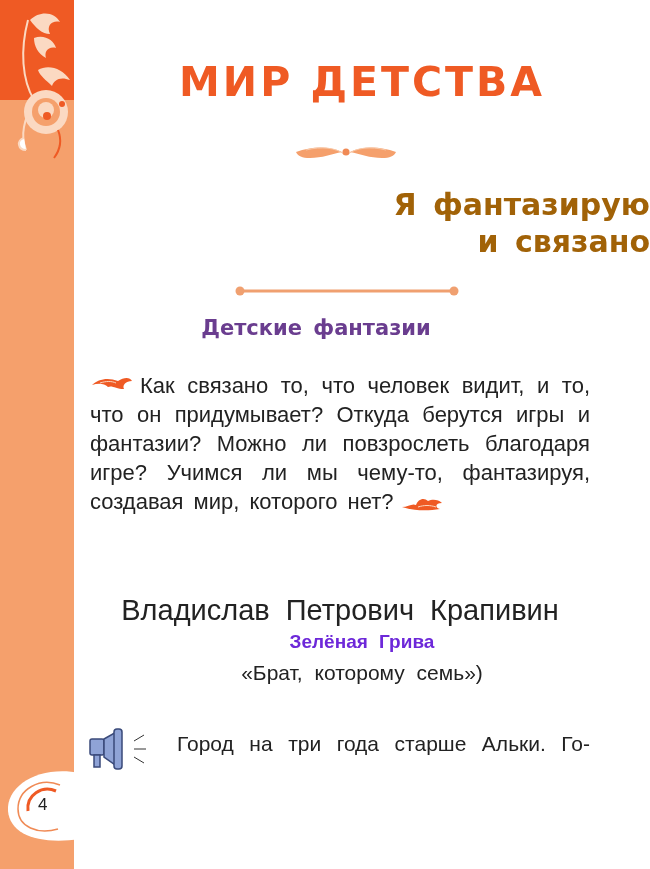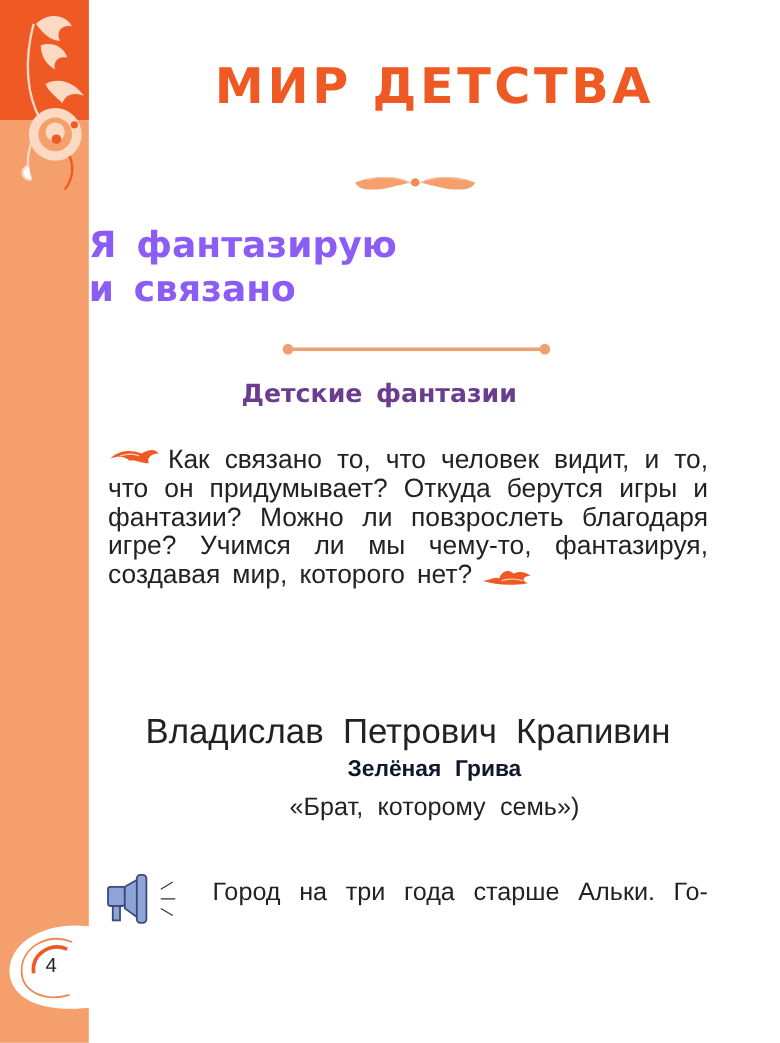--- a/index.html
+++ b/index.html
@@ -15,50 +15,50 @@
     position: absolute; left: 0; top: 0; width: 74px; height: 100px;
     background: #ef5a24;
   }
   .sidebar-ornament { position: absolute; left: 0; top: 0; width: 74px; height: 170px; }
   .page-number-badge { position: absolute; left: 0; top: 765px; width: 80px; height: 80px; }
   .page-number {
     position: absolute; left: 38px; top: 795px; font-size: 17px; color: #222;
     font-family: "Liberation Sans", sans-serif;
   }
   .section-title {
-    position: absolute; left: 74px; width: 576px; top: 48px; text-align: center;
+    position: absolute; left: 74px; width: 576px; top: 58px; text-align: center;
     font-family: "DejaVu Sans", sans-serif; font-weight: bold; font-size: 41px;
     letter-spacing: 3px; color: #ef5a24;
   }
   .title-ornament { position: absolute; left: 292px; top: 142px; width: 108px; height: 20px; }
   .chapter-title {
-    position: absolute; left: 74px; width: 576px; top: 186px; text-align: left;
+    position: absolute; left: 74px; width: 576px; top: 186px; text-align: right;
     font-family: "DejaVu Sans", sans-serif; font-weight: bold; font-size: 30px;
-    line-height: 37px; color: #8b5cf6; word-spacing: 6px;
+    line-height: 37px; color: #a16207; word-spacing: 6px;
   }
   .divider-line { position: absolute; left: 234px; top: 285px; width: 226px; height: 12px; }
   .subchapter-title {
     position: absolute; left: 74px; width: 484px; top: 316px; text-align: center;
     font-family: "DejaVu Sans", sans-serif; font-weight: bold; font-size: 21px;
     color: #6a3d8f; word-spacing: 4px;
   }
   .intro-text {
     position: absolute; left: 90px; width: 500px; top: 371px;
-    font-size: 22px; line-height: 24px; color: #222; text-align: justify;
+    font-size: 22px; line-height: 29px; color: #222; text-align: justify;
     text-align-last: left; word-spacing: 4px;
   }
   .flame-icon-left { display: inline-block; width: 44px; height: 16px; vertical-align: 2px; margin-right: 6px; }
   .flame-icon-right { display: inline-block; width: 44px; height: 16px; vertical-align: -2px; margin-left: 6px; }
   .author-name {
     position: absolute; left: 74px; width: 532px; top: 594px; text-align: center;
     font-size: 29px; color: #222; word-spacing: 8px;
   }
   .work-title {
     position: absolute; left: 74px; width: 576px; top: 631px; text-align: center;
-    font-size: 19px; font-weight: bold; color: #0f172a; word-spacing: 6px;
+    font-size: 19px; font-weight: bold; color: #6d28d9; word-spacing: 6px;
   }
   .work-note {
     position: absolute; left: 74px; width: 576px; top: 659px; text-align: center;
     font-size: 21px; line-height: 27px; color: #222; word-spacing: 6px;
   }
   .audio-icon { position: absolute; left: 88px; top: 727px; width: 70px; height: 46px; }
   .body-text {
     position: absolute; left: 170px; width: 420px; top: 730px;
     font-size: 21px; line-height: 27px; color: #222; text-align: justify;
     text-align-last: justify; word-spacing: 5px;

